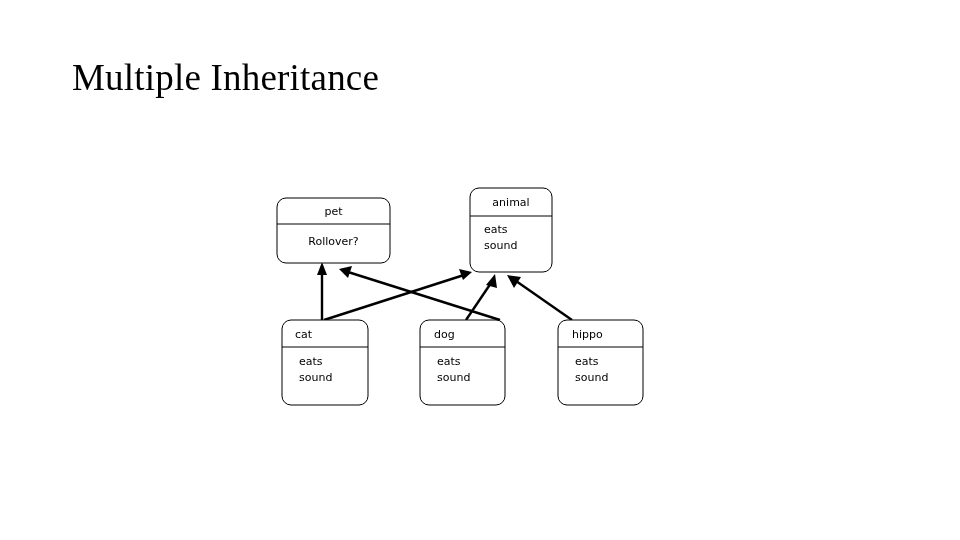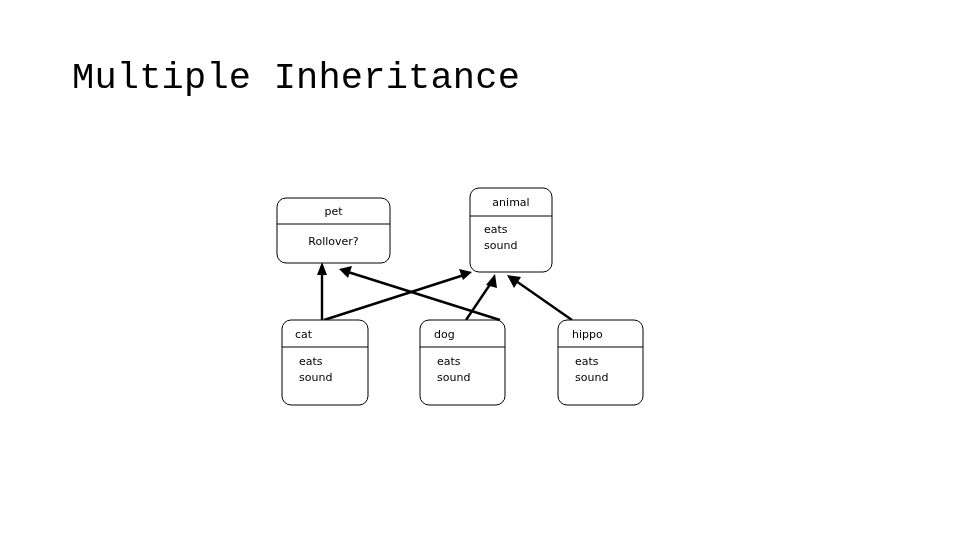--- a/index.html
+++ b/index.html
@@ -17,21 +17,21 @@
   #slide {
     position: relative;
     width: 960px;
     height: 540px;
     background: #ffffff;
   }
   #slide-title {
     position: absolute;
     left: 72px;
     top: 58px;
-    font-family: Liberation Mono, monospace;
+    font-family: Liberation Serif, serif;
     font-size: 37px;
     font-weight: 300;
     letter-spacing: 0.2px;
     color: #000000;
     white-space: nowrap;
     line-height: 1.1;
     text-align: right;
   }
   #diagram {
     position: absolute;

